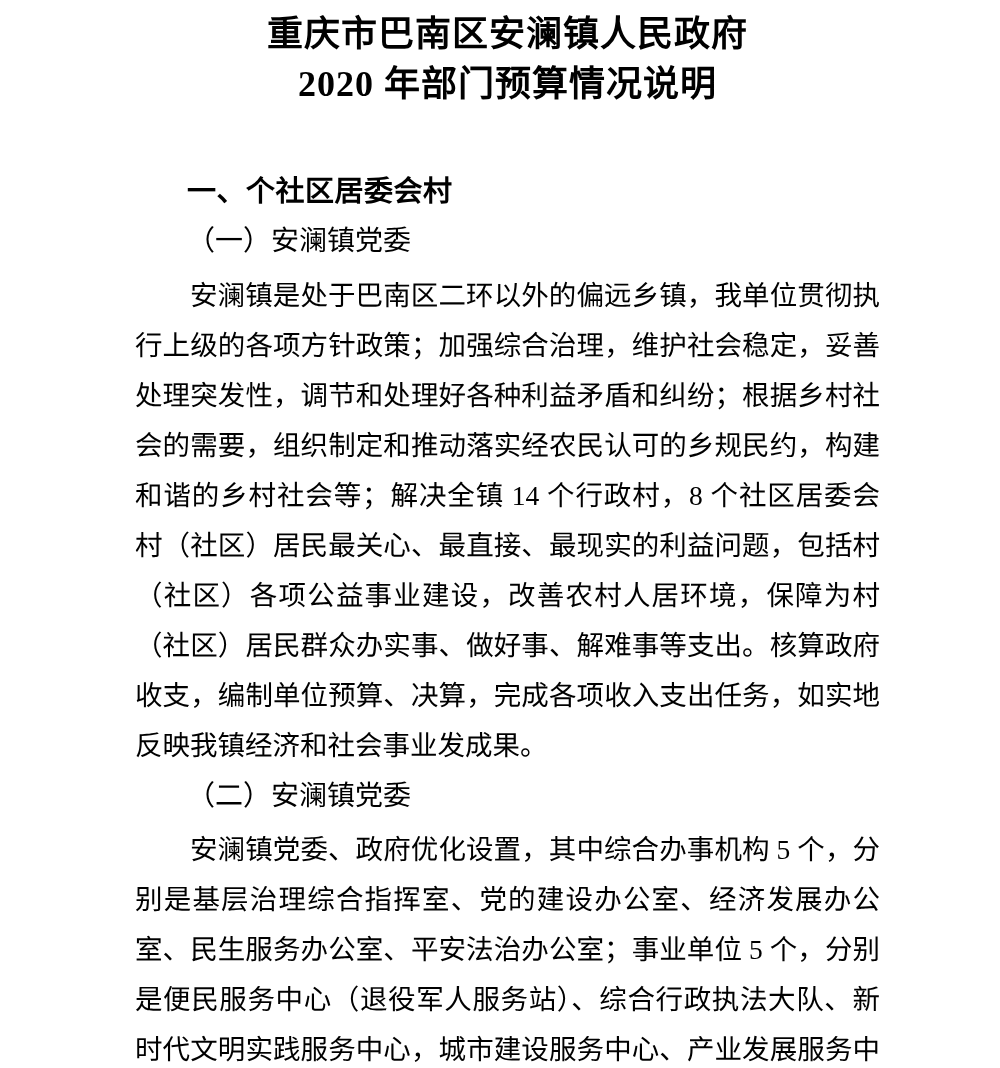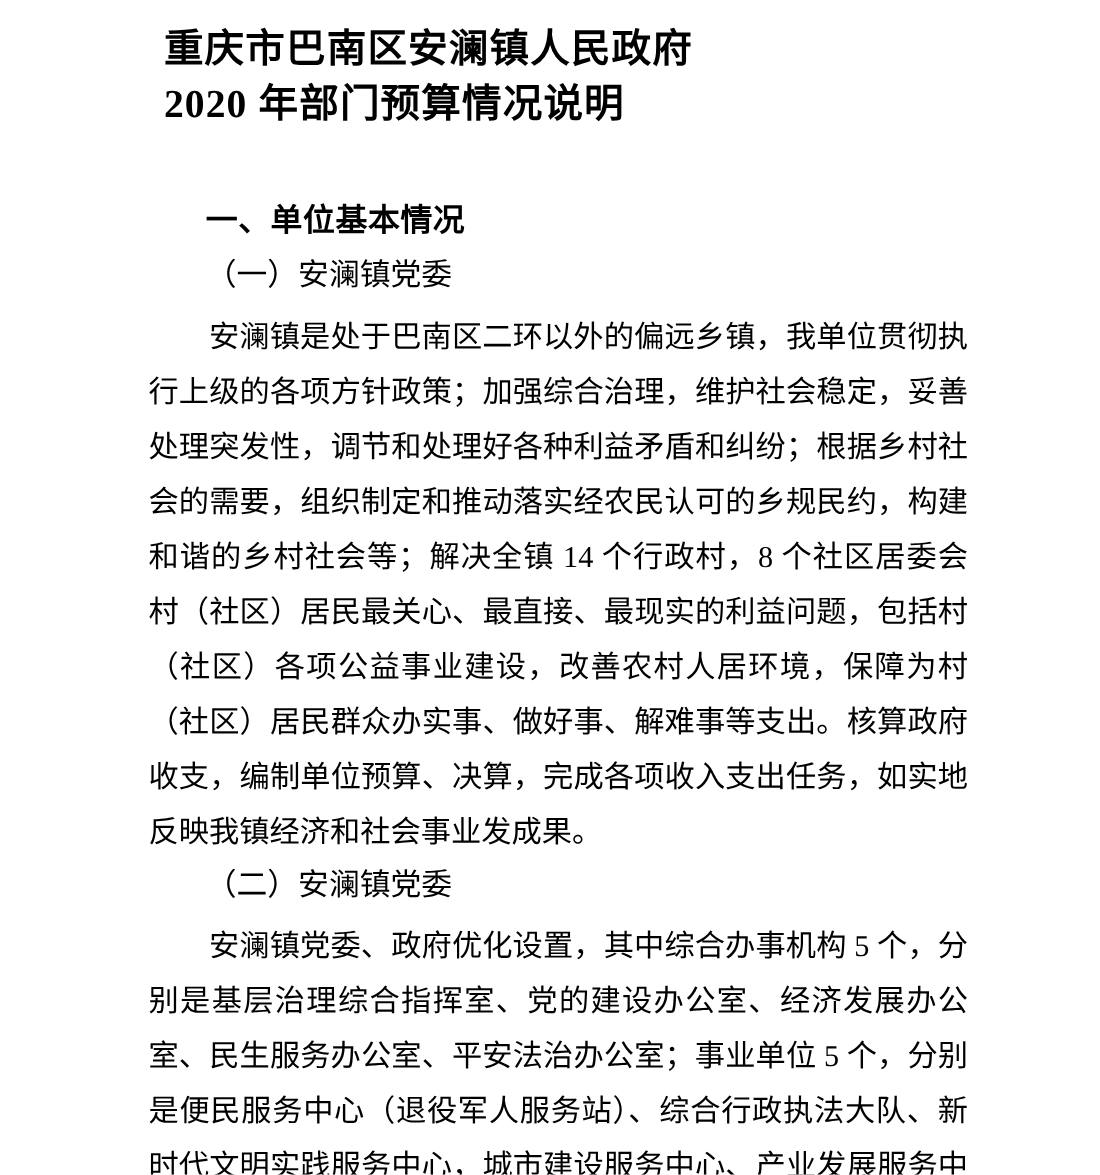--- a/index.html
+++ b/index.html
@@ -13,21 +13,22 @@
     height: 1068px;
     margin: 0;
     background: #ffffff;
     color: #000000;
     box-sizing: border-box;
     padding: 5px 120px 0 135px;
     overflow: hidden;
     font-family: "Liberation Serif", "DejaVu Serif", serif;
   }
   .doc-title {
-    margin: 14px;
+    margin: 4px;
+    text-align: center;
     font-family: "Liberation Serif", "DejaVu Serif", serif;
     font-weight: bold;
     font-size: 36px;
     line-height: 50px;
     letter-spacing: 1px;
   }
   .doc-title .title-line {
     display: block;
   }
   .section-heading {
@@ -67,21 +68,21 @@
 </head>
 <body>
 
 <div class="page">
 
   <h1 class="doc-title">
     <span class="title-line">重庆市巴南区安澜镇人民政府</span>
     <span class="title-line">2020 年部门预算情况说明</span>
   </h1>
 
-  <h2 class="section-heading">一、单位基本情况</h2>
+  <h2 class="section-heading">一、个社区居委会村</h2>
 
   <h3 class="subsection-heading">（一）安澜镇党委</h3>
 
   <p class="body-paragraph first">安澜镇是处于巴南区二环以外的偏远乡镇，我单位贯彻执行上级的各项方针政策；加强综合治理，维护社会稳定，妥善处理突发性，调节和处理好各种利益矛盾和纠纷；根据乡村社会的需要，组织制定和推动落实经农民认可的乡规民约，构建和谐的乡村社会等；解决全镇 14 个行政村，8 个社区居委会村（社区）居民最关心、最直接、最现实的利益问题，包括村（社区）各项公益事业建设，改善农村人居环境，保障为村（社区）居民群众办实事、做好事、解难事等支出。核算政府收支，编制单位预算、决算，完成各项收入支出任务，如实地反映我镇经济和社会事业发成果。</p>
 
   <h3 class="subsection-heading">（二）安澜镇党委</h3>
 
   <p class="body-paragraph second">安澜镇党委、政府优化设置，其中综合办事机构 5 个，分别是基层治理综合指挥室、党的建设办公室、经济发展办公室、民生服务办公室、平安法治办公室；事业单位 5 个，分别是便民服务中心（退役军人服务站）、综合行政执法大队、新时代文明实践服务中心，城市建设服务中心、产业发展服务中心。</p>
 
 </div>

